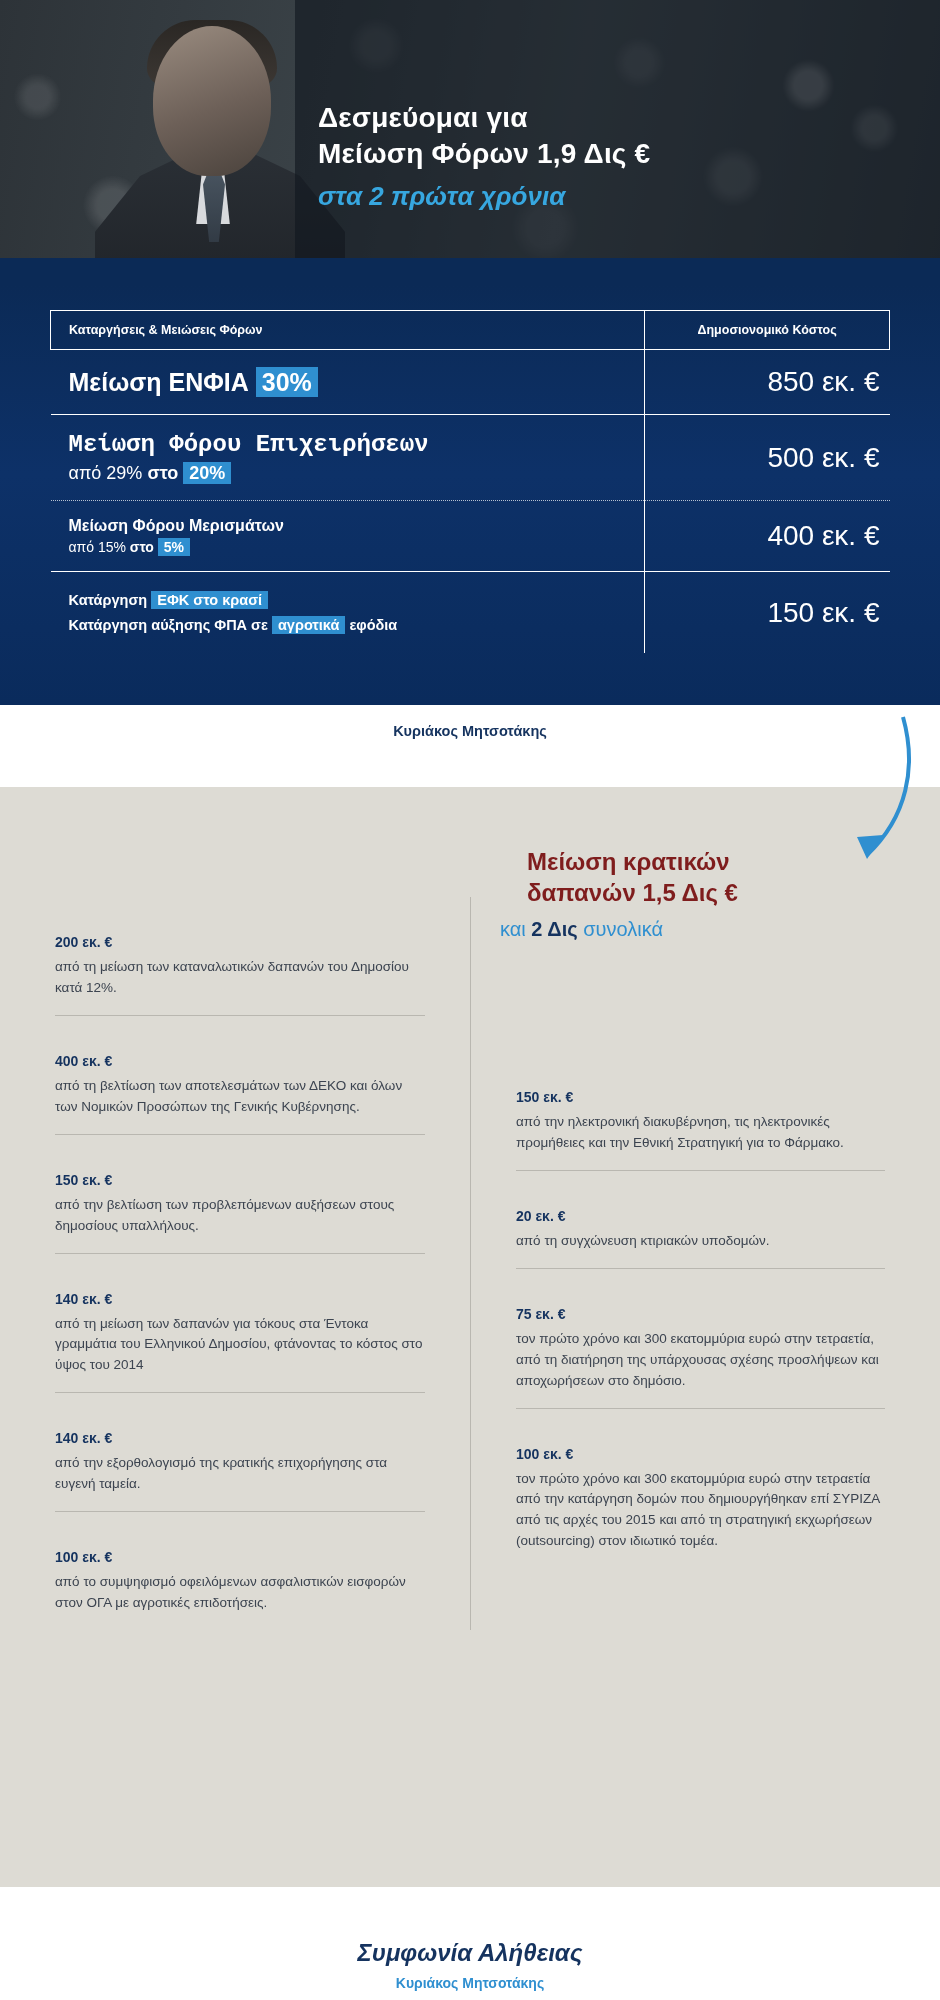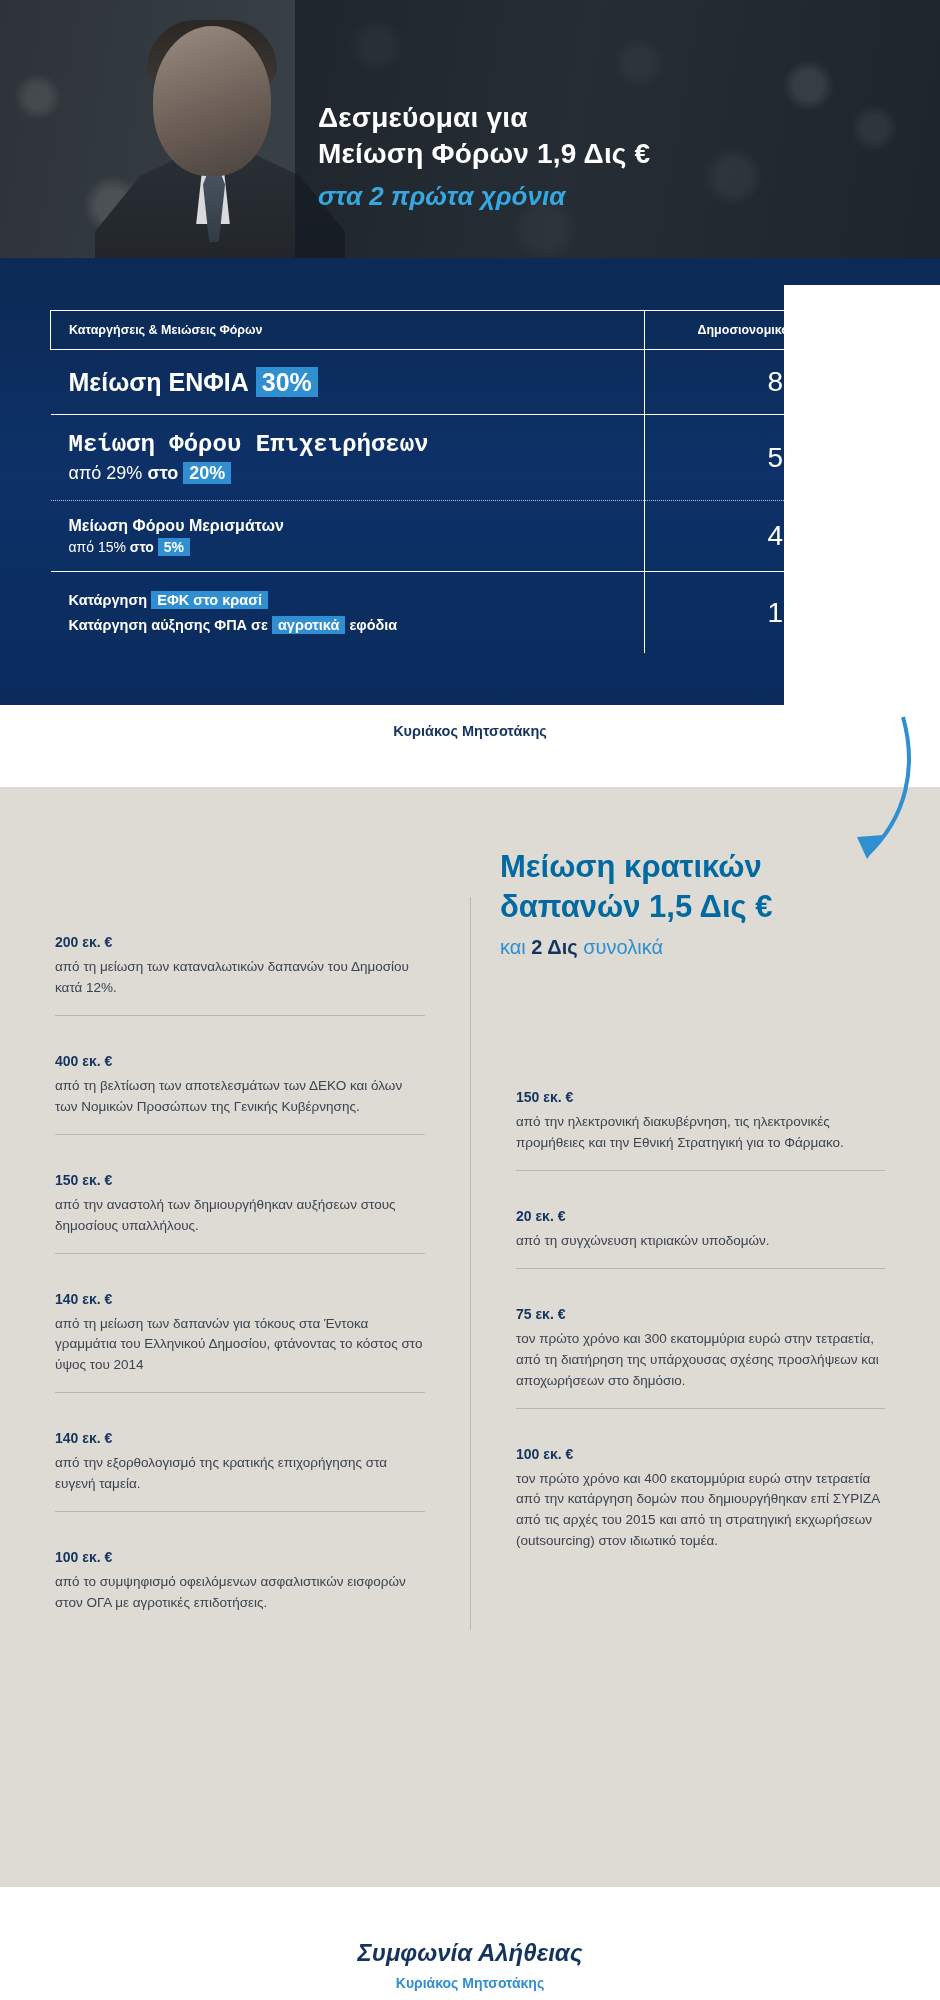--- a/index.html
+++ b/index.html
@@ -124,21 +124,21 @@
     left: 0;
     top: 258px;
     width: 940px;
     height: 27px;
     background: #0b2a56;
   }
 
   
   .table-section {
     position: relative;
-    width: 784px;
+    width: 940px;
     height: 420px;
     background: linear-gradient(180deg, #0b2a56 0%, #0d3168 45%, #0a2b5c 100%);
     padding: 25px 50px 0 50px;
   }
   .tbl {
     width: 840px;
     border-collapse: collapse;
     color: #ffffff;
   }
   .tbl td { vertical-align: middle; }
@@ -214,24 +214,25 @@
     background: #dddbd4;
     padding: 40px 55px 0 55px;
   }
   .spend-head {
     position: absolute;
     left: 500px;
     top: 60px;
     width: 380px;
   }
   .spend-head h2 {
-    color: #0369a1;
-    font-size: 31px;
+    color: #7f1d1d;
+    font-size: 24px;
     font-weight: bold;
     line-height: 1.28;
+    margin-left: 27px;
   }
   .spend-head .sub {
     margin-top: 10px;
     color: #2f8fd0;
     font-size: 20px;
   }
   .spend-head .sub b { color: #15335f; }
 
   .arrow-wrap {
     position: absolute;
@@ -422,21 +423,21 @@
         <div class="item">
           <div class="amt">200 εκ. €</div>
           <div class="txt">από τη μείωση των καταναλωτικών δαπανών του Δημοσίου κατά 12%.</div>
         </div>
         <div class="item rule">
           <div class="amt">400 εκ. €</div>
           <div class="txt">από τη βελτίωση των αποτελεσμάτων των ΔΕΚΟ και όλων των Νομικών Προσώπων της Γενικής Κυβέρνησης.</div>
         </div>
         <div class="item rule">
           <div class="amt">150 εκ. €</div>
-          <div class="txt">από την αναστολή των δημιουργήθηκαν αυξήσεων στους δημοσίους υπαλλήλους.</div>
+          <div class="txt">από την βελτίωση των προβλεπόμενων αυξήσεων στους δημοσίους υπαλλήλους.</div>
         </div>
         <div class="item rule">
           <div class="amt">140 εκ. €</div>
           <div class="txt">από τη μείωση των δαπανών για τόκους στα Έντοκα γραμμάτια του Ελληνικού Δημοσίου, φτάνοντας το κόστος στο ύψος του 2014</div>
         </div>
         <div class="item rule">
           <div class="amt">140 εκ. €</div>
           <div class="txt">από την εξορθολογισμό της κρατικής επιχορήγησης στα ευγενή ταμεία.</div>
         </div>
         <div class="item rule">
@@ -453,21 +454,21 @@
         <div class="item rule">
           <div class="amt">20 εκ. €</div>
           <div class="txt">από τη συγχώνευση κτιριακών υποδομών.</div>
         </div>
         <div class="item rule">
           <div class="amt">75 εκ. €</div>
           <div class="txt">τον πρώτο χρόνο και 300 εκατομμύρια ευρώ στην τετραετία, από τη διατήρηση της υπάρχουσας σχέσης προσλήψεων και αποχωρήσεων στο δημόσιο.</div>
         </div>
         <div class="item rule">
           <div class="amt">100 εκ. €</div>
-          <div class="txt">τον πρώτο χρόνο και 400 εκατομμύρια ευρώ στην τετραετία από την κατάργηση δομών που δημιουργήθηκαν επί ΣΥΡΙΖΑ από τις αρχές του 2015 και από τη στρατηγική εκχωρήσεων (outsourcing) στον ιδιωτικό τομέα.</div>
+          <div class="txt">τον πρώτο χρόνο και 300 εκατομμύρια ευρώ στην τετραετία από την κατάργηση δομών που δημιουργήθηκαν επί ΣΥΡΙΖΑ από τις αρχές του 2015 και από τη στρατηγική εκχωρήσεων (outsourcing) στον ιδιωτικό τομέα.</div>
         </div>
       </div>
 
     </div>
   </div>
 
   <div class="footer">
     <div class="f1">Συμφωνία Αλήθειας</div>
     <div class="f2">Κυριάκος Μητσοτάκης</div>
   </div>

